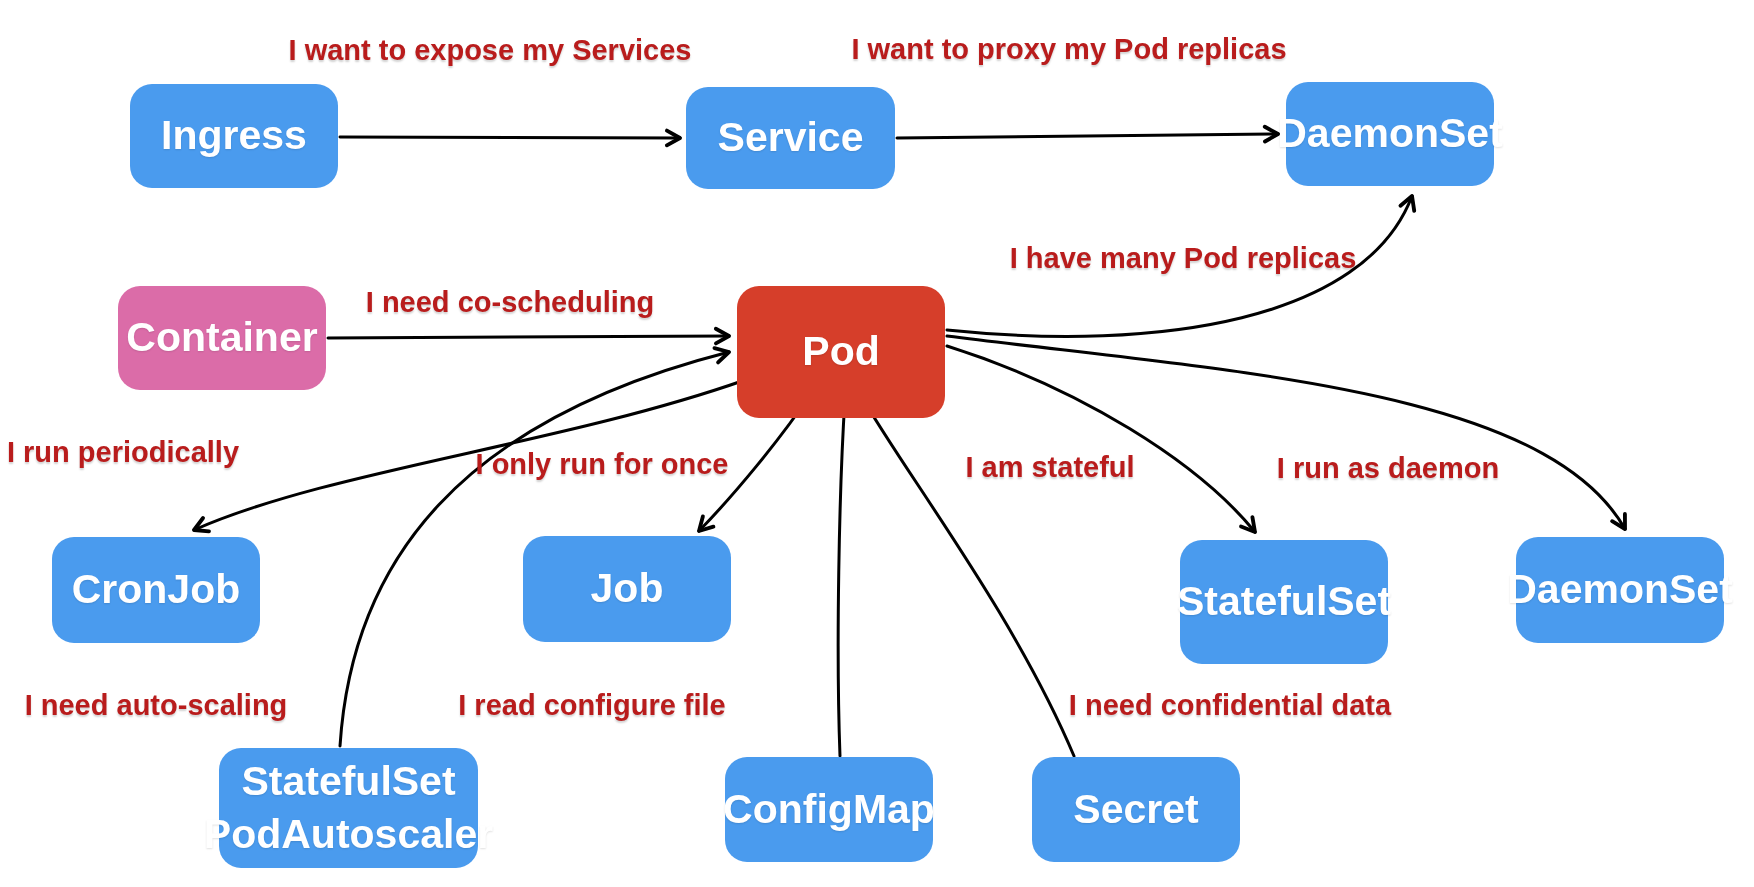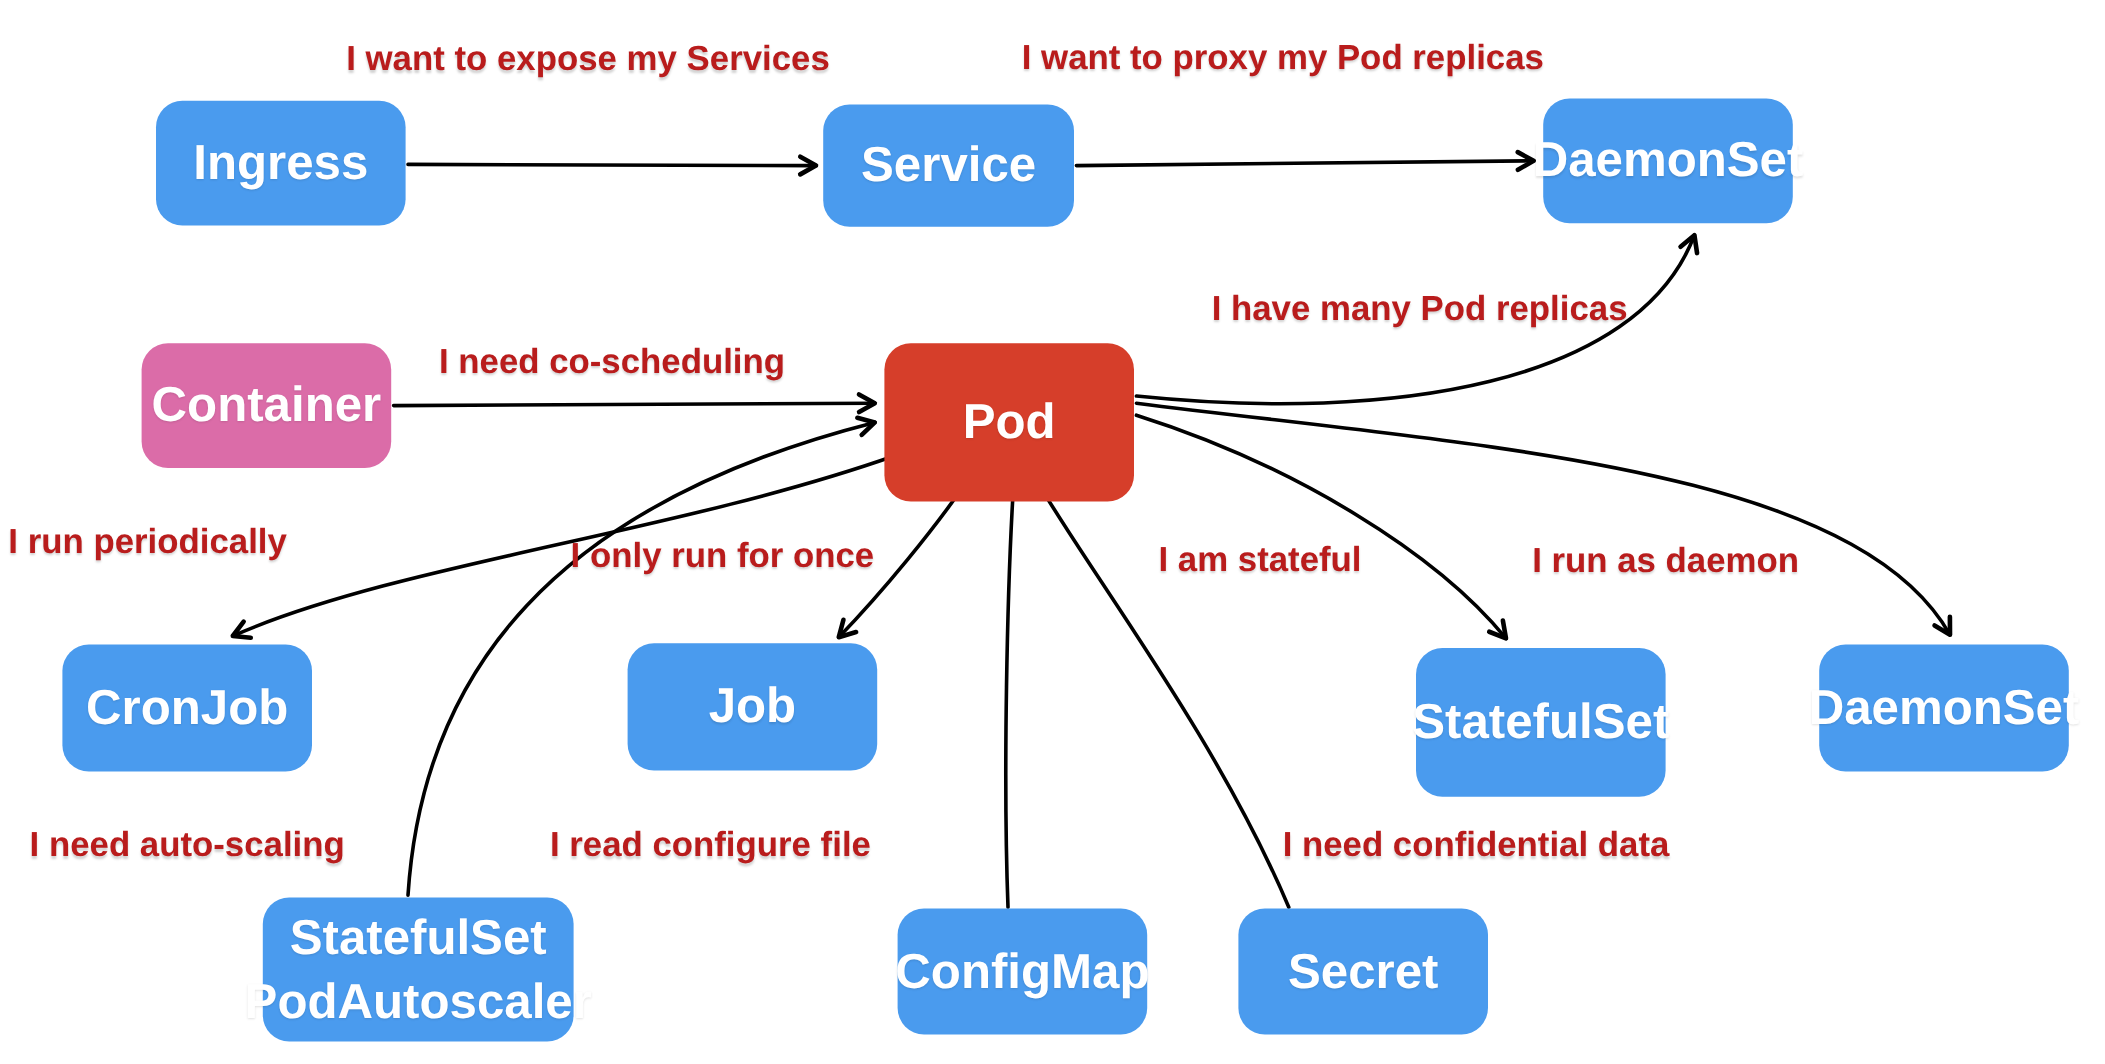--- a/index.html
+++ b/index.html
@@ -82,21 +82,21 @@
       <div class="node" style="left: 686px; top: 87px; width: 209px; height: 102px; background: rgb(74, 155, 238);"><span>Service</span></div>
       <div class="node" style="left: 1286px; top: 82px; width: 208px; height: 104px; background: rgb(74, 155, 238);"><span>DaemonSet</span></div>
       <div class="node" style="left: 118px; top: 286px; width: 208px; height: 104px; background: rgb(219, 108, 168);"><span>Container</span></div>
       <div class="node" style="left: 737px; top: 286px; width: 208px; height: 132px; background: rgb(214, 62, 42);"><span>Pod</span></div>
       <div class="node" style="left: 52px; top: 537px; width: 208px; height: 106px; background: rgb(74, 155, 238);"><span>CronJob</span></div>
       <div class="node" style="left: 523px; top: 536px; width: 208px; height: 106px; background: rgb(74, 155, 238);"><span>Job</span></div>
       <div class="node" style="left: 1180px; top: 540px; width: 208px; height: 124px; background: rgb(74, 155, 238);"><span>StatefulSet</span></div>
       <div class="node" style="left: 1516px; top: 537px; width: 208px; height: 106px; background: rgb(74, 155, 238);"><span>DaemonSet</span></div>
       <div class="node" style="left: 219px; top: 748px; width: 259px; height: 120px; background: rgb(74, 155, 238);"><span>StatefulSet
 PodAutoscaler</span></div>
-      <div class="node" style="left: 748px; top: 757px; width: 208px; height: 105px; background: rgb(74, 155, 238);"><span>ConfigMap</span></div>
+      <div class="node" style="left: 725px; top: 757px; width: 208px; height: 105px; background: rgb(74, 155, 238);"><span>ConfigMap</span></div>
       <div class="node" style="left: 1032px; top: 757px; width: 208px; height: 105px; background: rgb(74, 155, 238);"><span>Secret</span></div>
     </div>
   <div id="labels-layer">
       <div class="edge-label" style="left: 490px; top: 50px;">I want to expose my Services</div>
       <div class="edge-label" style="left: 1069px; top: 49px;">I want to proxy my Pod replicas</div>
       <div class="edge-label" style="left: 510px; top: 302px;">I need co-scheduling</div>
       <div class="edge-label" style="left: 1183px; top: 258px;">I have many Pod replicas</div>
       <div class="edge-label" style="left: 123px; top: 452px;">I run periodically</div>
       <div class="edge-label" style="left: 602px; top: 464px;">I only run for once</div>
       <div class="edge-label" style="left: 1050px; top: 467px;">I am stateful</div>

